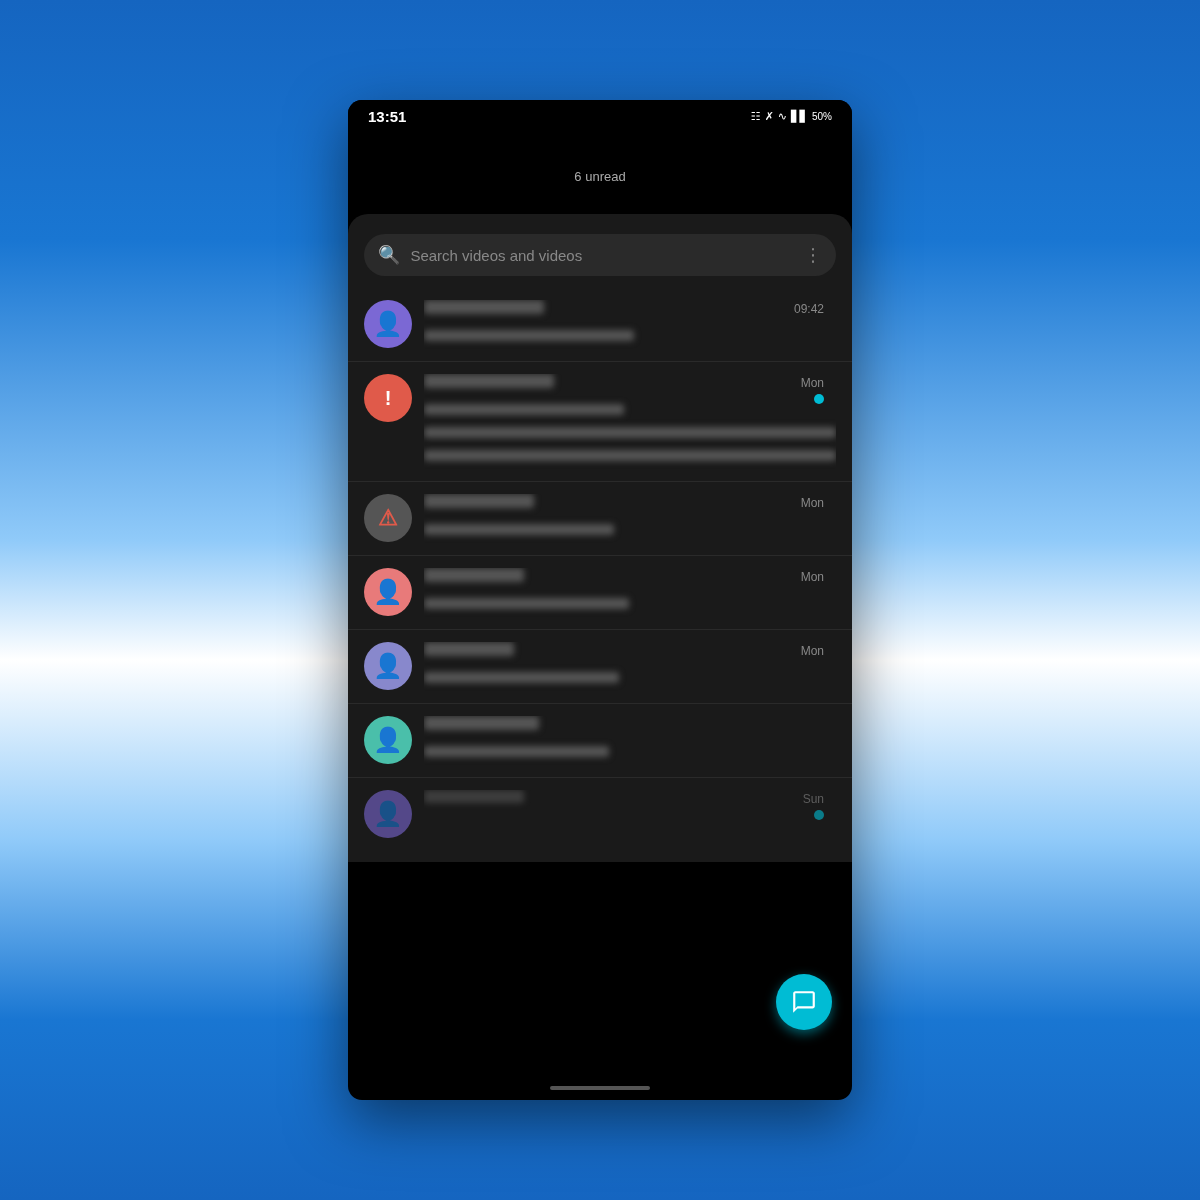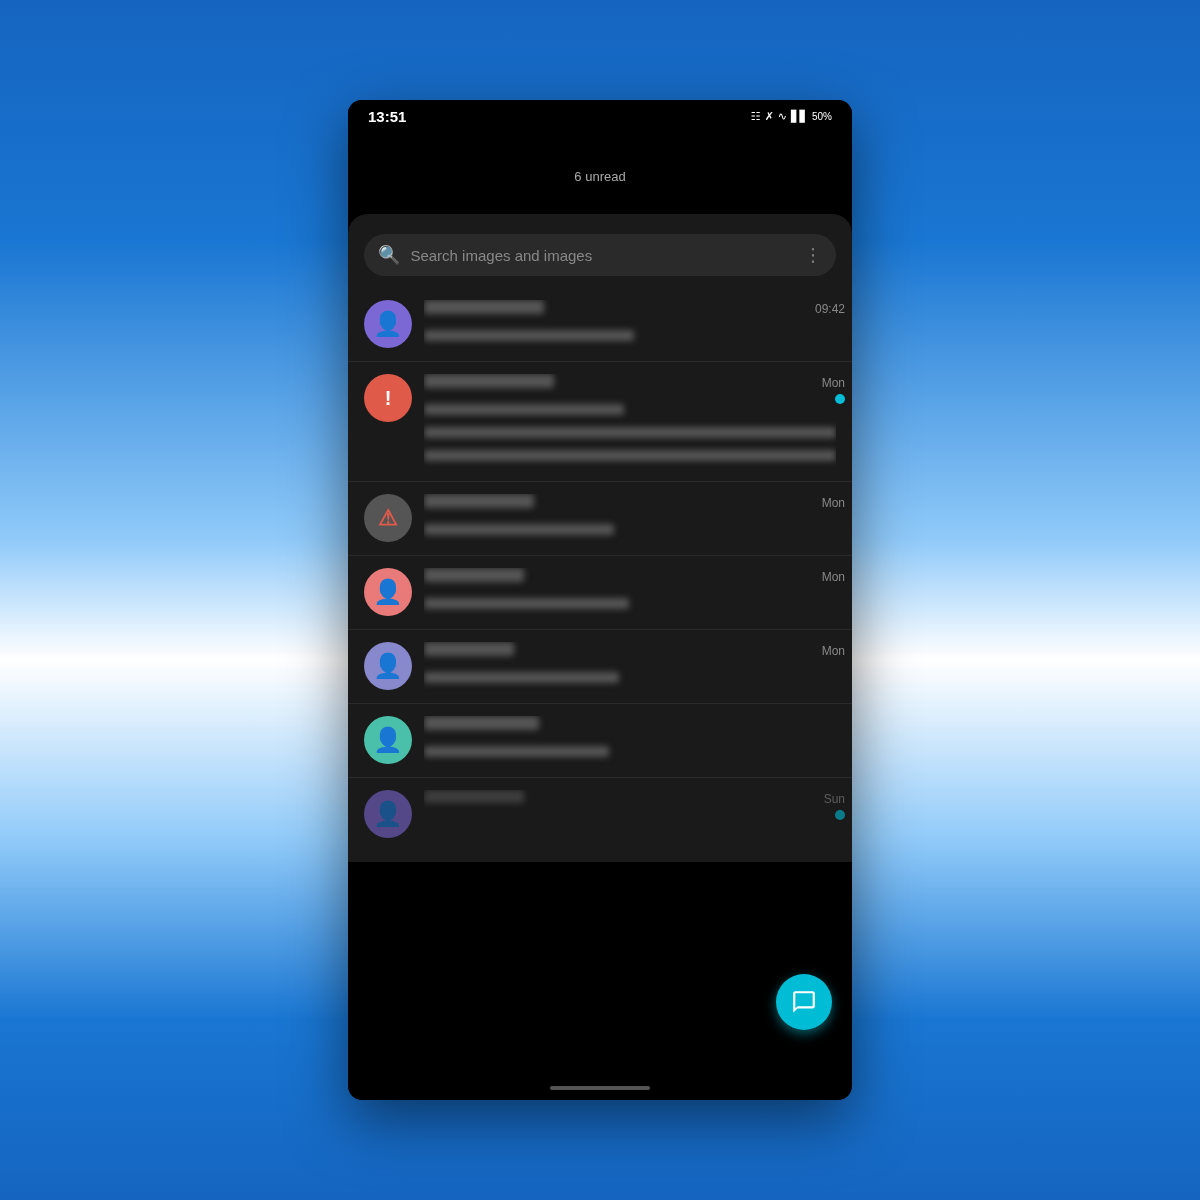--- a/index.html
+++ b/index.html
@@ -184,21 +184,21 @@
       background: #444;
       border-radius: 3px;
       height: 11px;
       width: 100%;
       margin-bottom: 4px;
     }
 
     .message-meta {
       position: absolute;
       top: 14px;
-      right: 7px;
+      right: 28px;
       display: flex;
       flex-direction: column;
       align-items: flex-end;
       gap: 4px;
       justify-content: flex-end;
     }
 
     .message-time {
       color: #888;
       font-size: 12px;
@@ -268,21 +268,21 @@
   </div>
 
   <div class="header-area">
     <div class="unread-count">6 unread</div>
   </div>
 
   <div class="content-area">
 
     <div class="search-bar">
       <span class="search-icon">🔍</span>
-      <span class="search-placeholder">Search images and images</span>
+      <span class="search-placeholder">Search videos and videos</span>
       <span class="more-icon">⋮</span>
     </div>
 
     <div class="message-list">
 
       <div class="message-item">
         <div class="avatar avatar-purple">
           <span class="avatar-person">👤</span>
         </div>
         <div class="message-content">

